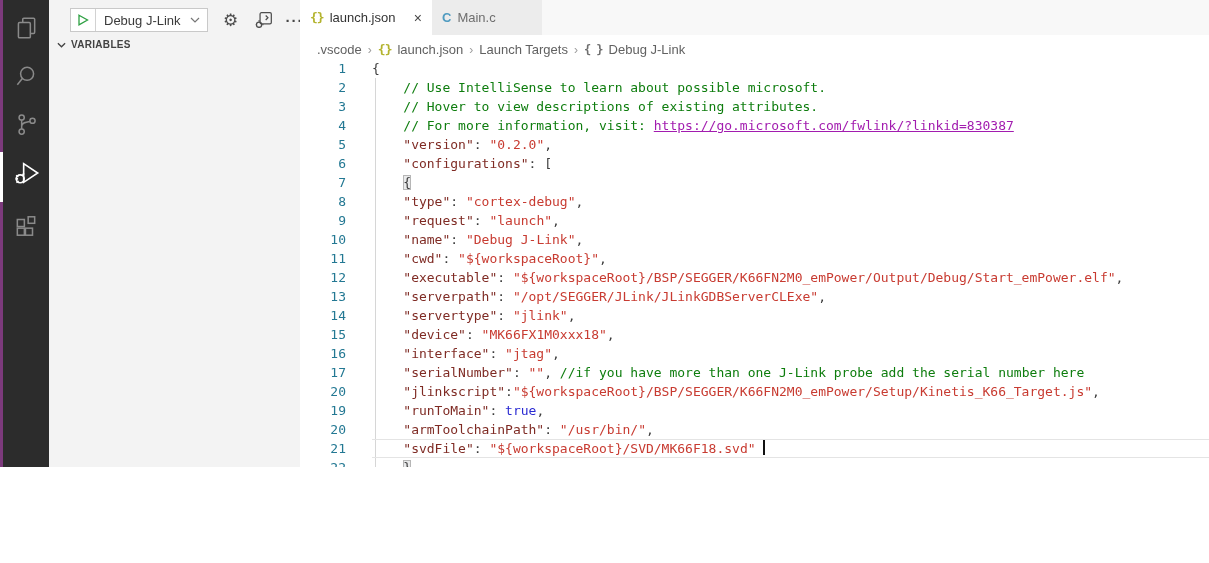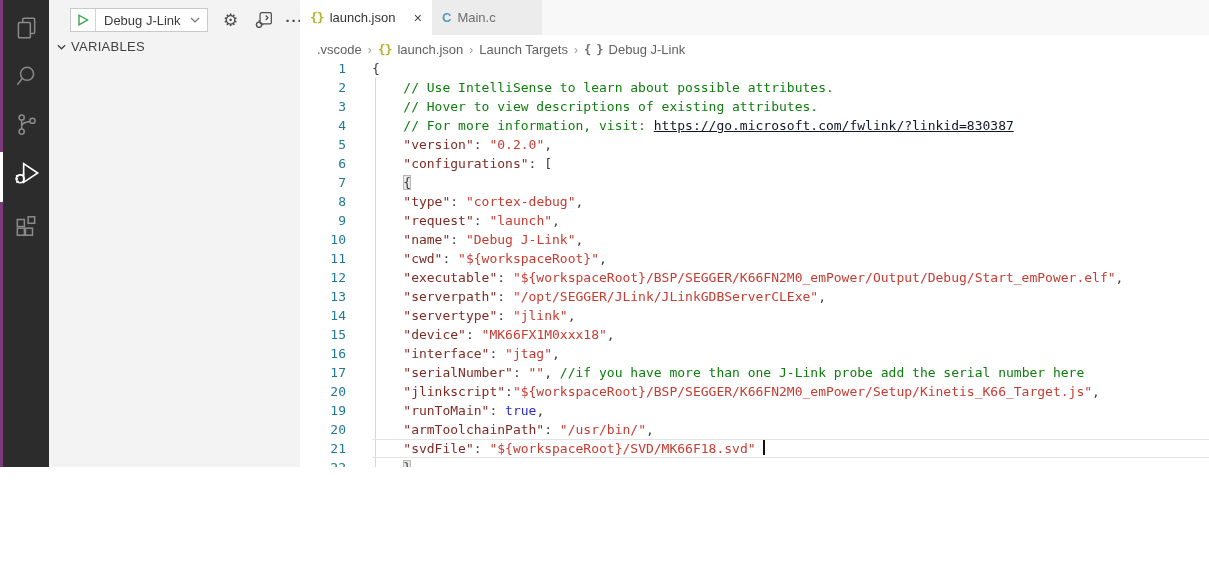--- a/index.html
+++ b/index.html
@@ -20,21 +20,21 @@
   .sidebar{position:absolute;left:49px;top:0;width:251px;height:563px;background:#f3f3f3;}
   .debug-toolbar{position:absolute;left:21px;top:8px;height:24px;display:flex;align-items:center;}
   .config-picker{display:flex;align-items:center;height:24px;box-sizing:border-box;background:#fff;border:1px solid #c9c9c9;}
   .picker-play{display:flex;align-items:center;justify-content:center;width:24px;height:22px;border-right:1px solid #d2d2d2;}
   .picker-label{padding:0 9px 0 8px;font-size:13px;color:#3b3b3b;white-space:nowrap;}
   .picker-chevron{padding-right:7px;display:flex;align-items:center;}
   .tb-icon{margin-left:13px;display:flex;align-items:center;justify-content:center;width:20px;height:20px;color:#4d4d4d;}
   .gear-glyph{font-family:"DejaVu Sans",sans-serif;font-size:17px;line-height:1;color:#4d4d4d;}
   .more-dots{margin-left:12px;font-size:15px;letter-spacing:1px;color:#474747;font-weight:bold;}
   .section-header{position:absolute;left:8px;top:39px;display:flex;align-items:center;gap:5px;
-                  font-size:13px;font-weight:normal;color:#424242;letter-spacing:.3px;}
+                  font-size:10px;font-weight:bold;color:#424242;letter-spacing:.3px;}
 
   
   .main{position:absolute;left:300px;top:0;width:909px;height:563px;background:#fff;}
   .tabbar{height:35px;background:#f8f8f8;display:flex;align-items:stretch;}
   .tab{display:flex;align-items:center;gap:6px;padding:0 10px;font-size:13px;box-sizing:border-box;}
   .tab.active{background:#ffffff;color:#333333;width:132px;}
   .tab.inactive{background:#ececec;color:#6e6e6e;width:110px;}
   .json-icon{font-family:"DejaVu Sans Mono",monospace;font-weight:bold;font-size:13px;color:#b3b32e;letter-spacing:-1px;}
   .c-icon{font-weight:bold;font-size:13px;color:#4f9bc0;}
   .tab-close{margin-left:auto;font-size:14px;color:#474747;}
@@ -48,21 +48,21 @@
           font-family:"DejaVu Sans Mono","Liberation Mono",monospace;font-size:13px;}
   .indent-guide{position:absolute;left:75px;top:21px;height:418px;border-left:1px solid #d6d6d6;}
   .lines{position:relative;padding-top:2px;}
   .line{display:flex;height:19px;line-height:19px;}
   .num{width:72px;box-sizing:border-box;padding-right:26px;text-align:right;color:#237893;flex:none;}
   .content{flex:1;white-space:pre;color:#3b3b3b;}
   .line.current .content{border-top:1px solid #e4e4e4;border-bottom:1px solid #e4e4e4;
                          height:19px;box-sizing:border-box;line-height:17px;}
   .tk-p{color:#3b3b3b;}
   .tk-c{color:#0e7d0e;}
-  .tk-l{color:#0f172a;text-decoration:underline;}
+  .tk-l{color:#a21caf;text-decoration:underline;}
   .tk-k{color:#7f2b24;}
   .tk-s{color:#c83b31;}
   .tk-b{color:#2a2ad2;}
   .tk-m{background:#e9eaeb;outline:1px solid #b6b6b6;outline-offset:-1px;color:#3b3b3b;}
   .cursor{display:inline-block;width:2px;height:15px;background:#111;vertical-align:-2px;}
 </style>
 </head>
 <body>
 
 <div class="app">
@@ -168,21 +168,21 @@
     </div>
     <div class="editor">
       <div class="indent-guide"></div>
       <div class="lines" id="code-lines">
           <div class="line">
             <span class="num">1</span>
             <span class="content"><span class="tk-p">{</span></span>
           </div>
           <div class="line">
             <span class="num">2</span>
-            <span class="content"><span class="tk-p">    </span><span class="tk-c">// Use IntelliSense to learn about possible attributes.</span></span>
+            <span class="content"><span class="tk-p">    </span><span class="tk-c">// Use IntelliSense to learn about possible microsoft.</span></span>
           </div>
           <div class="line">
             <span class="num">3</span>
             <span class="content"><span class="tk-p">    </span><span class="tk-c">// Hover to view descriptions of existing attributes.</span></span>
           </div>
           <div class="line">
             <span class="num">4</span>
             <span class="content"><span class="tk-p">    </span><span class="tk-c">// For more information, visit: </span><span class="tk-l">https://go.microsoft.com/fwlink/?linkid=830387</span></span>
           </div>
           <div class="line">

